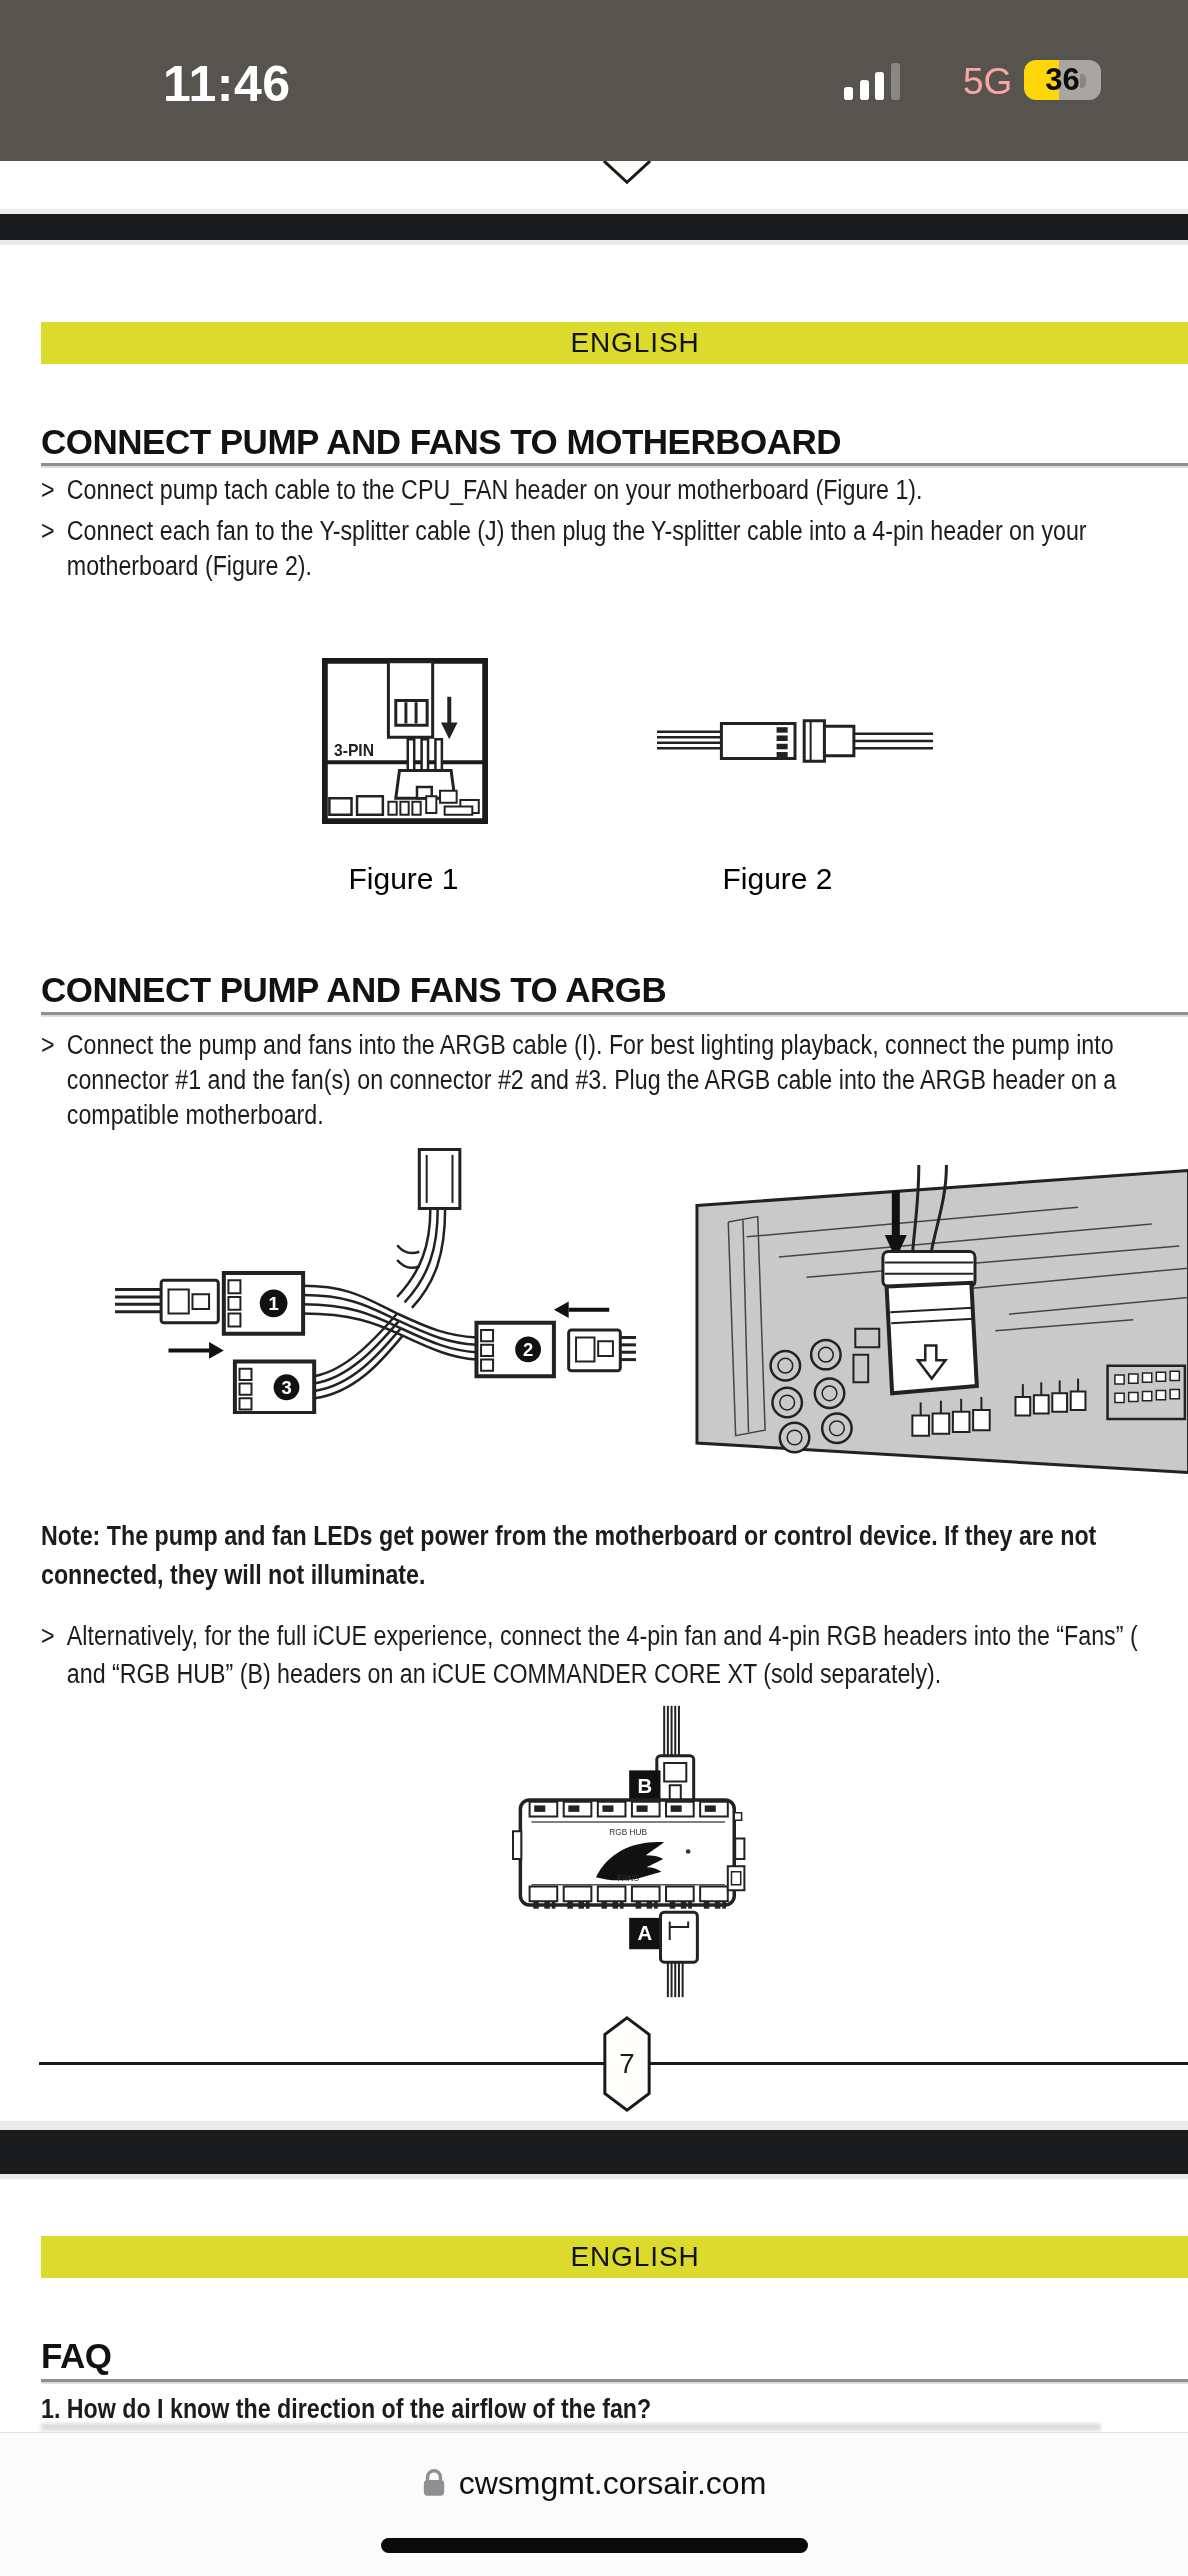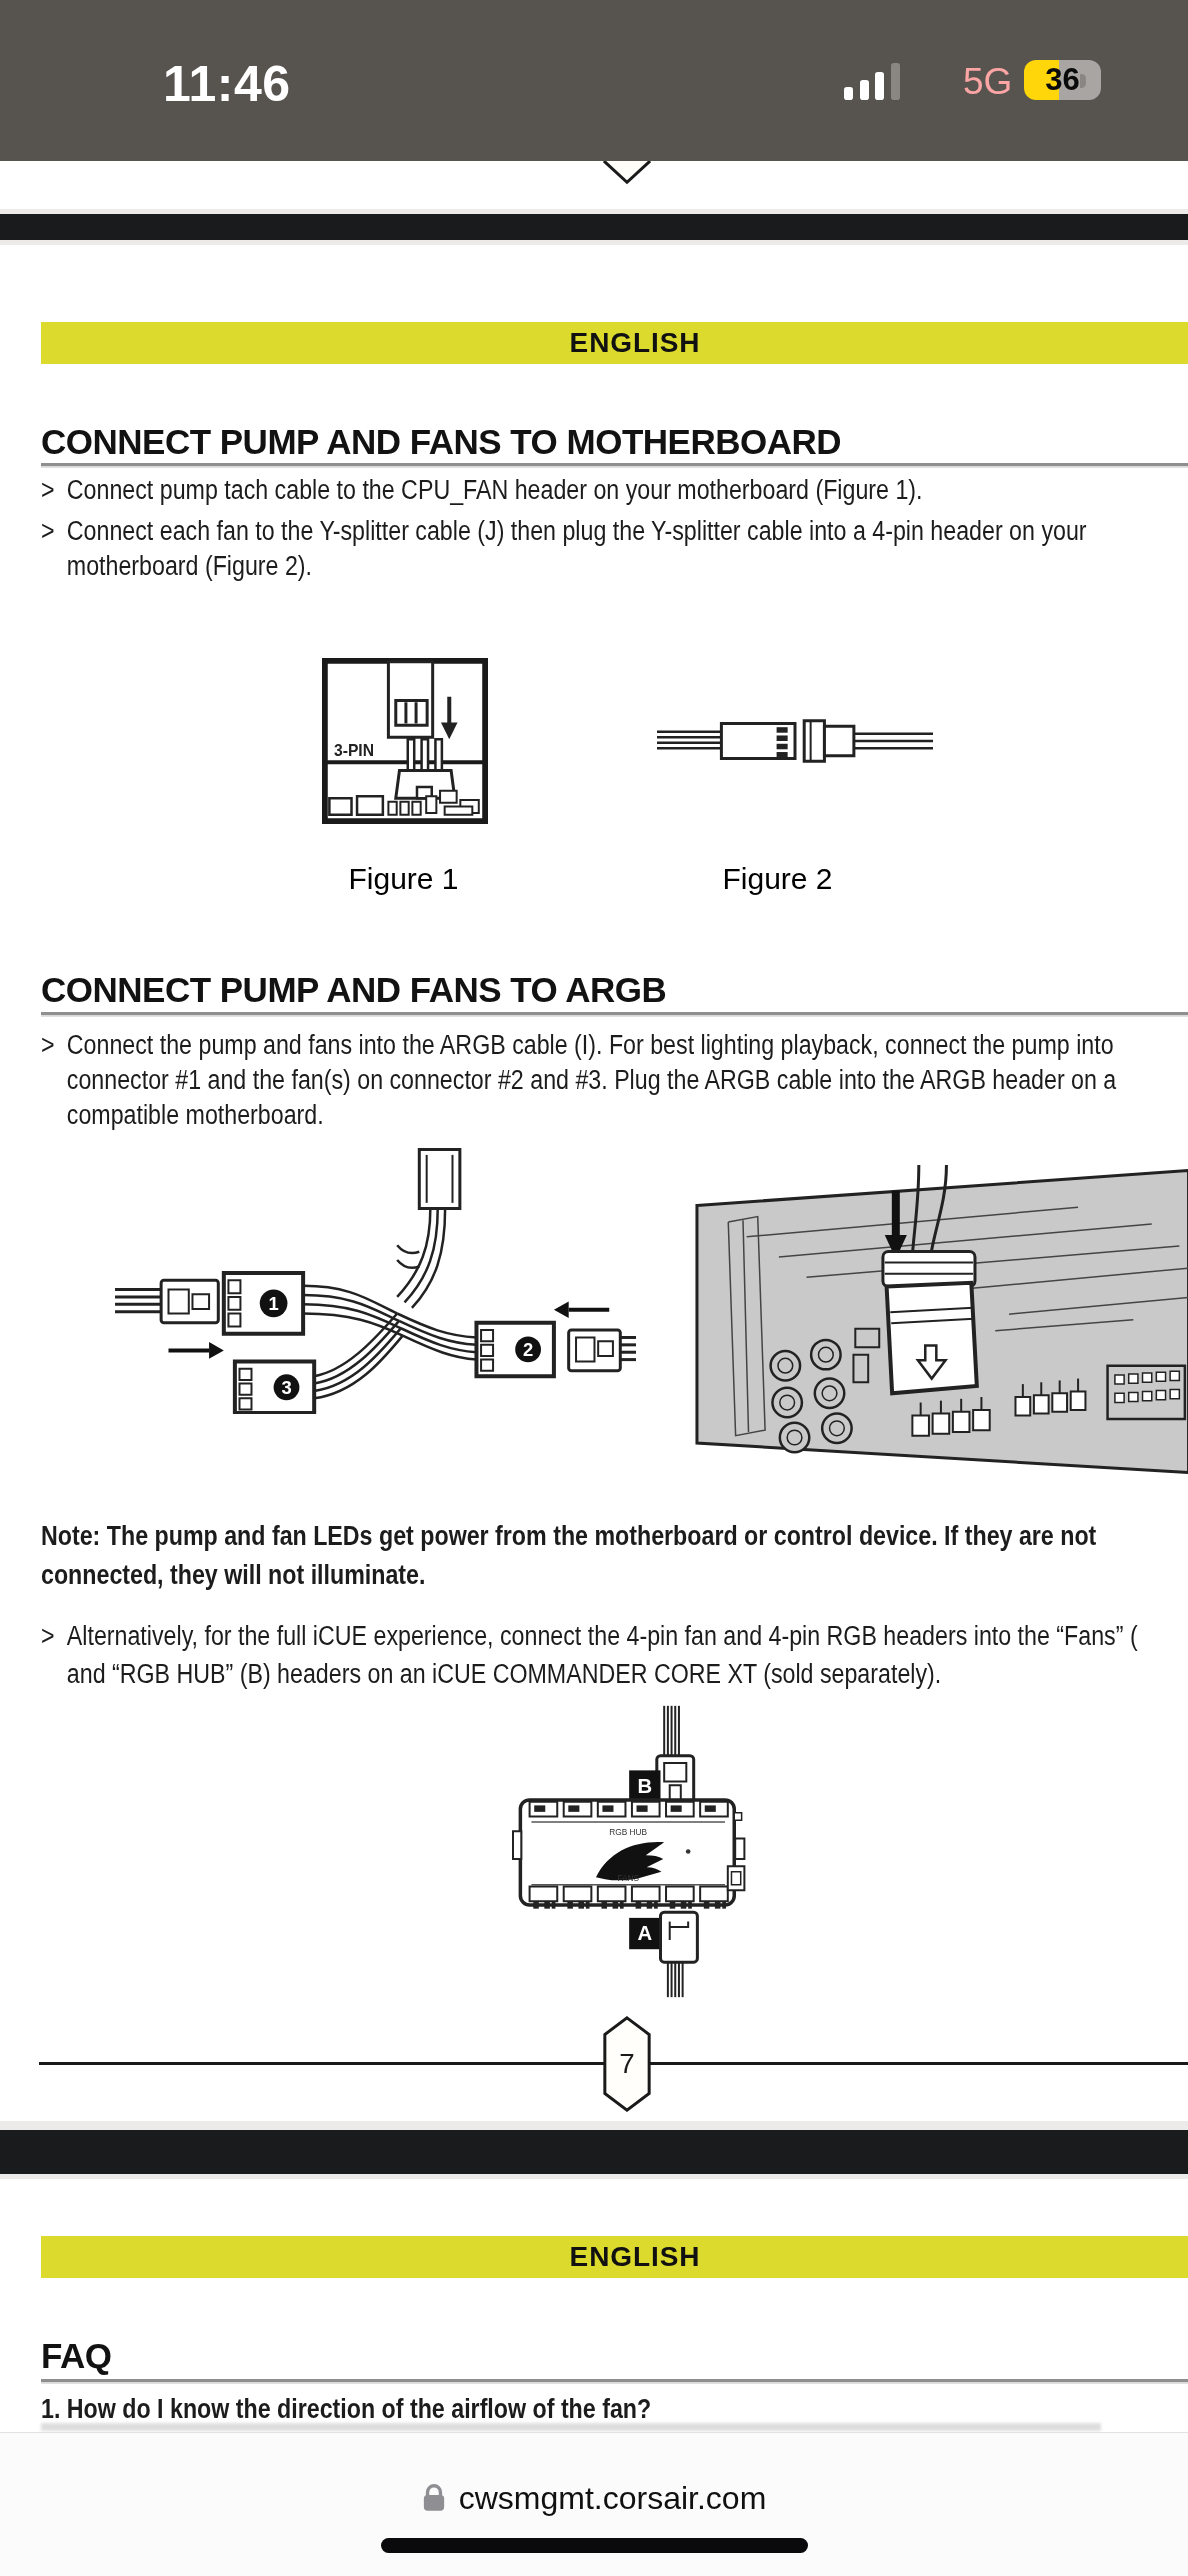--- a/index.html
+++ b/index.html
@@ -18,40 +18,40 @@
   #batt .fill{position:absolute;left:0;top:0;bottom:0;width:46%;}
   #batt .rest{position:absolute;right:0;top:0;bottom:0;width:54%;background:#a8a5a2;}
   #batt .num{position:relative;font-size:31px;font-weight:bold;color:#0b0b0b;z-index:2;}
   #battnub{left:1080px;top:74px;width:6.4px;height:14px;border-radius:0 4.6px 4.6px 0;background:#8a8683;}
 
   
   .pagegap-light{left:0;width:1188px;background:#ecebe9;}
   .pagegap-dark{left:0;width:1188px;background:#1a1b1d;}
 
   .banner{left:41px;width:1188px;height:42px;display:flex;align-items:center;justify-content:center;}
-  .banner span{font-size:28px;font-weight:bold;color:#111;letter-spacing:0.9px;}
+  .banner span{font-size:28px;font-weight:normal;color:#111;letter-spacing:0.9px;}
 
   .h1{left:41px;width:1188px;font-size:35px;font-weight:bold;color:#121212;letter-spacing:-0.5px;white-space:nowrap;}
   .rule{left:41px;width:1188px;height:2.8px;background:#8f8f8f;box-shadow:0 1.8px 0 #d9d9d9;}
 
   .bline{left:41px;width:1290px;font-size:27px;color:#1c1c1c;white-space:nowrap;
          transform:scaleX(.86);transform-origin:0 50%;}
   .bline .mk{display:inline-block;width:30px;}
   .bline.cont{padding-left:30px;}
   .bold{font-weight:bold;}
 
   .caption{font-size:30px;color:#000000;text-align:center;width:203px;}
 
   line,path,rect,circle,polyline,polygon{vector-effect:non-scaling-stroke;}
 
   
   #toolbar{left:0;top:2433px;width:1188px;height:143px;background:#fbfbfb;z-index:20;}
   #toolbar-edge{left:0;top:2432px;width:1188px;height:0.9px;background:#e3e2e0;z-index:21;}
   #urlrow{left:0;top:2458px;width:1188px;height:50px;display:flex;align-items:center;
-          justify-content:center;gap:13px;z-index:22;margin-top:15px;}
+          justify-content:center;gap:13px;z-index:22;}
   #urltext{font-size:32px;color:#101010;}
   #homepill{left:381px;top:2538px;width:427px;height:14.7px;border-radius:8.3px;background:#0a0a0c;z-index:22;}
   #smudge{left:41px;top:2423px;width:1060px;height:8.3px;background:#c3c3c3;opacity:.55;filter:blur(1.4px);}
 </style>
 </head>
 <body>
 
 <div id="screen">
 
   <svg class="abs" style="left:603px;top:161px;z-index:5" width="48" height="24" viewBox="0 0 52 26">

